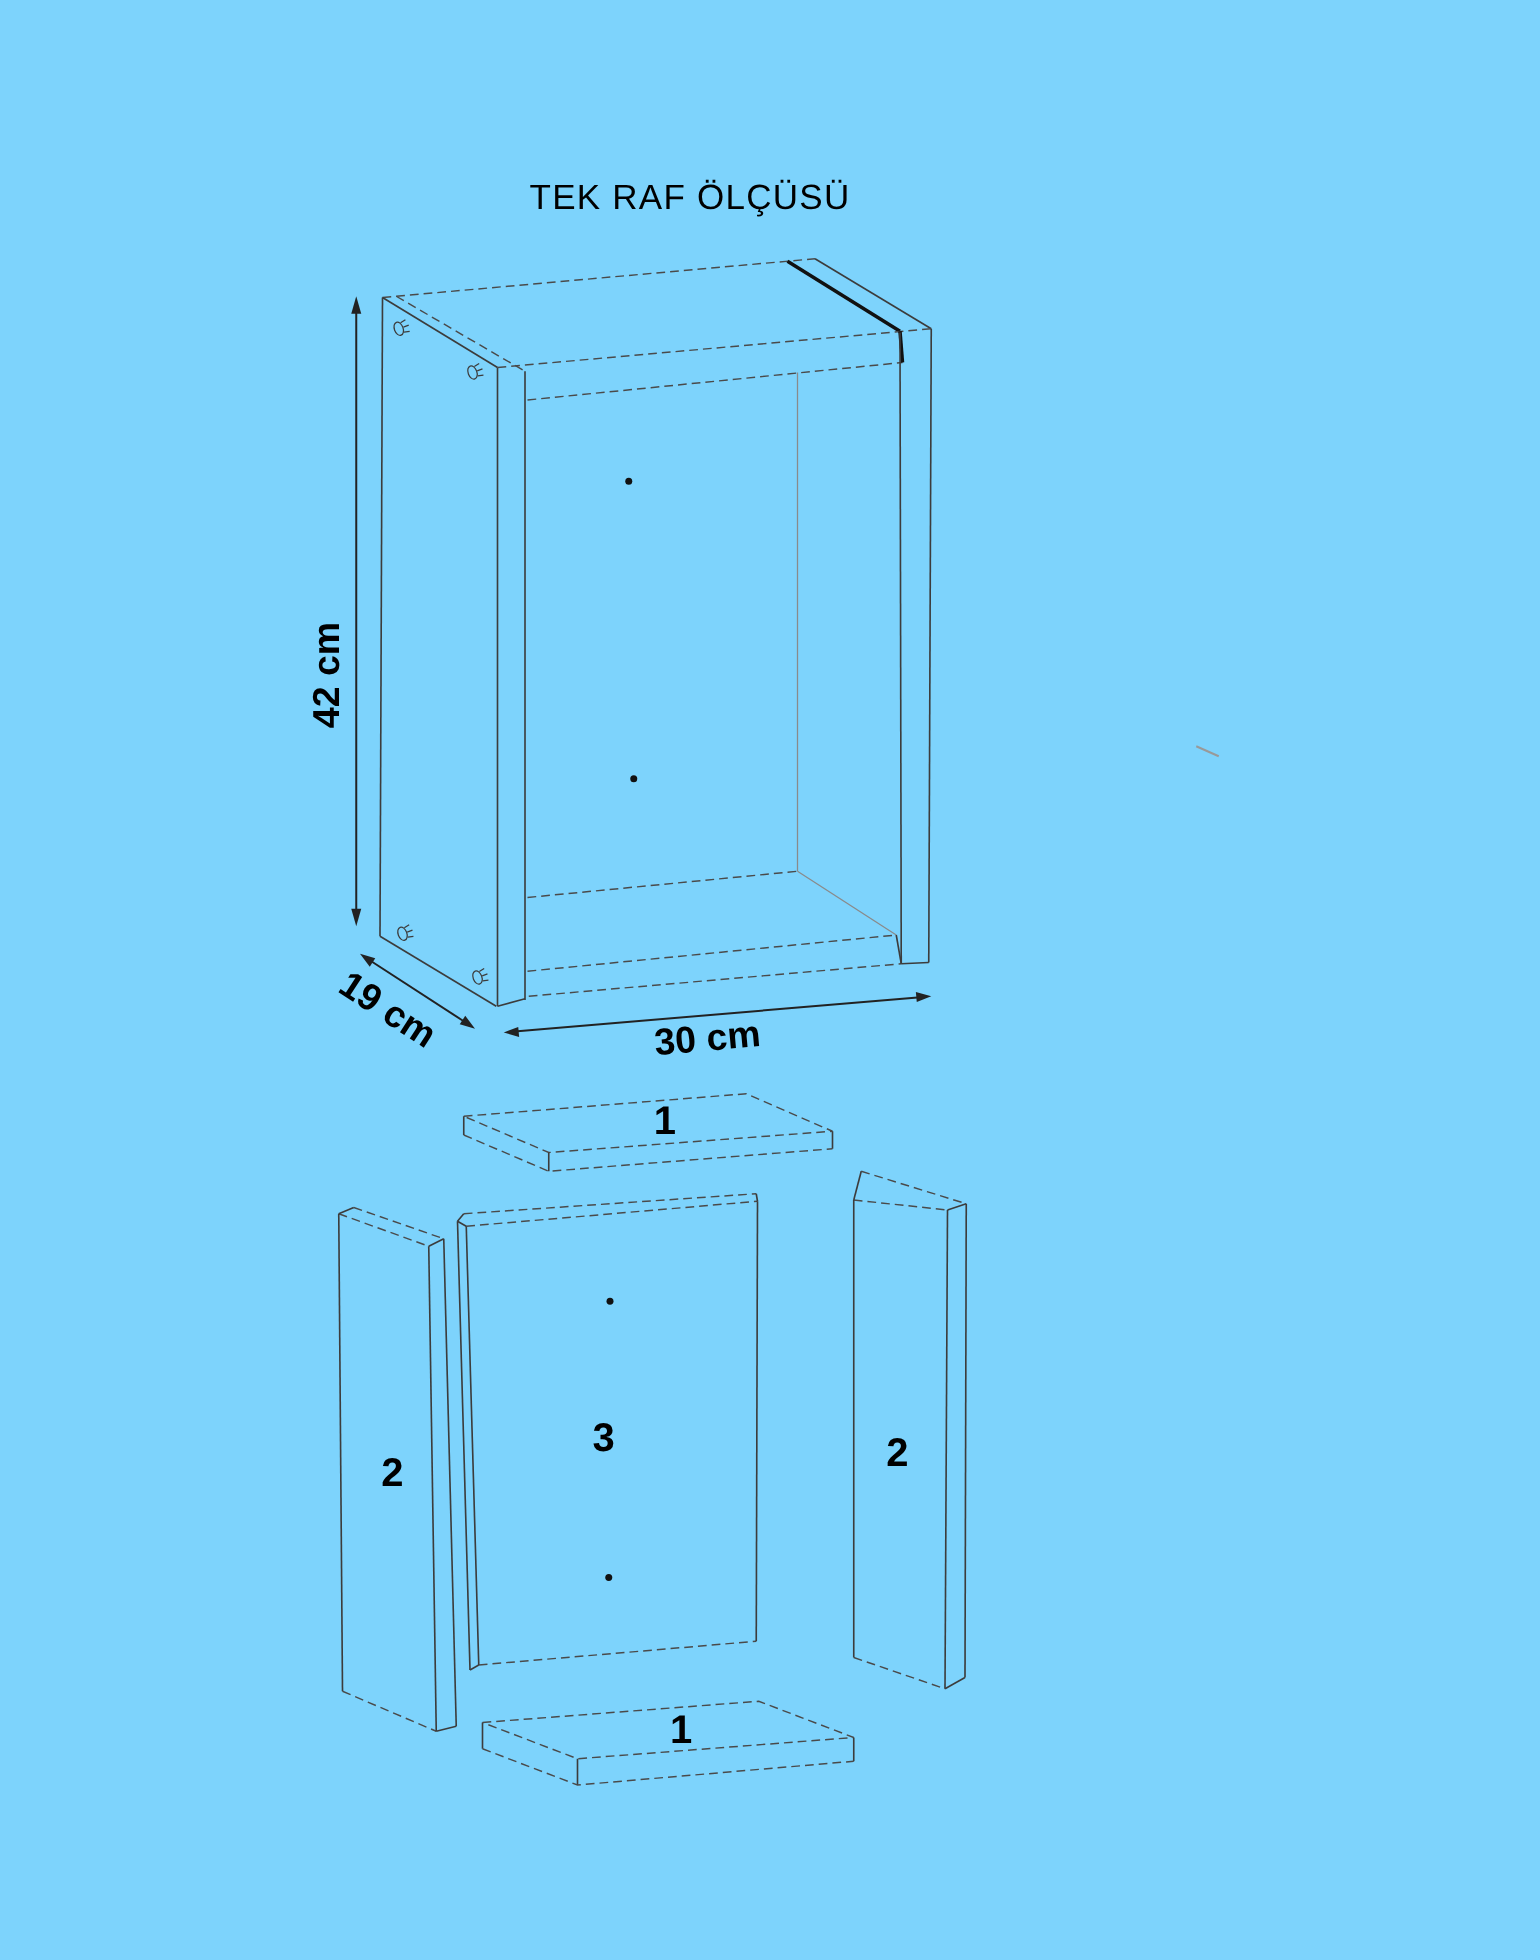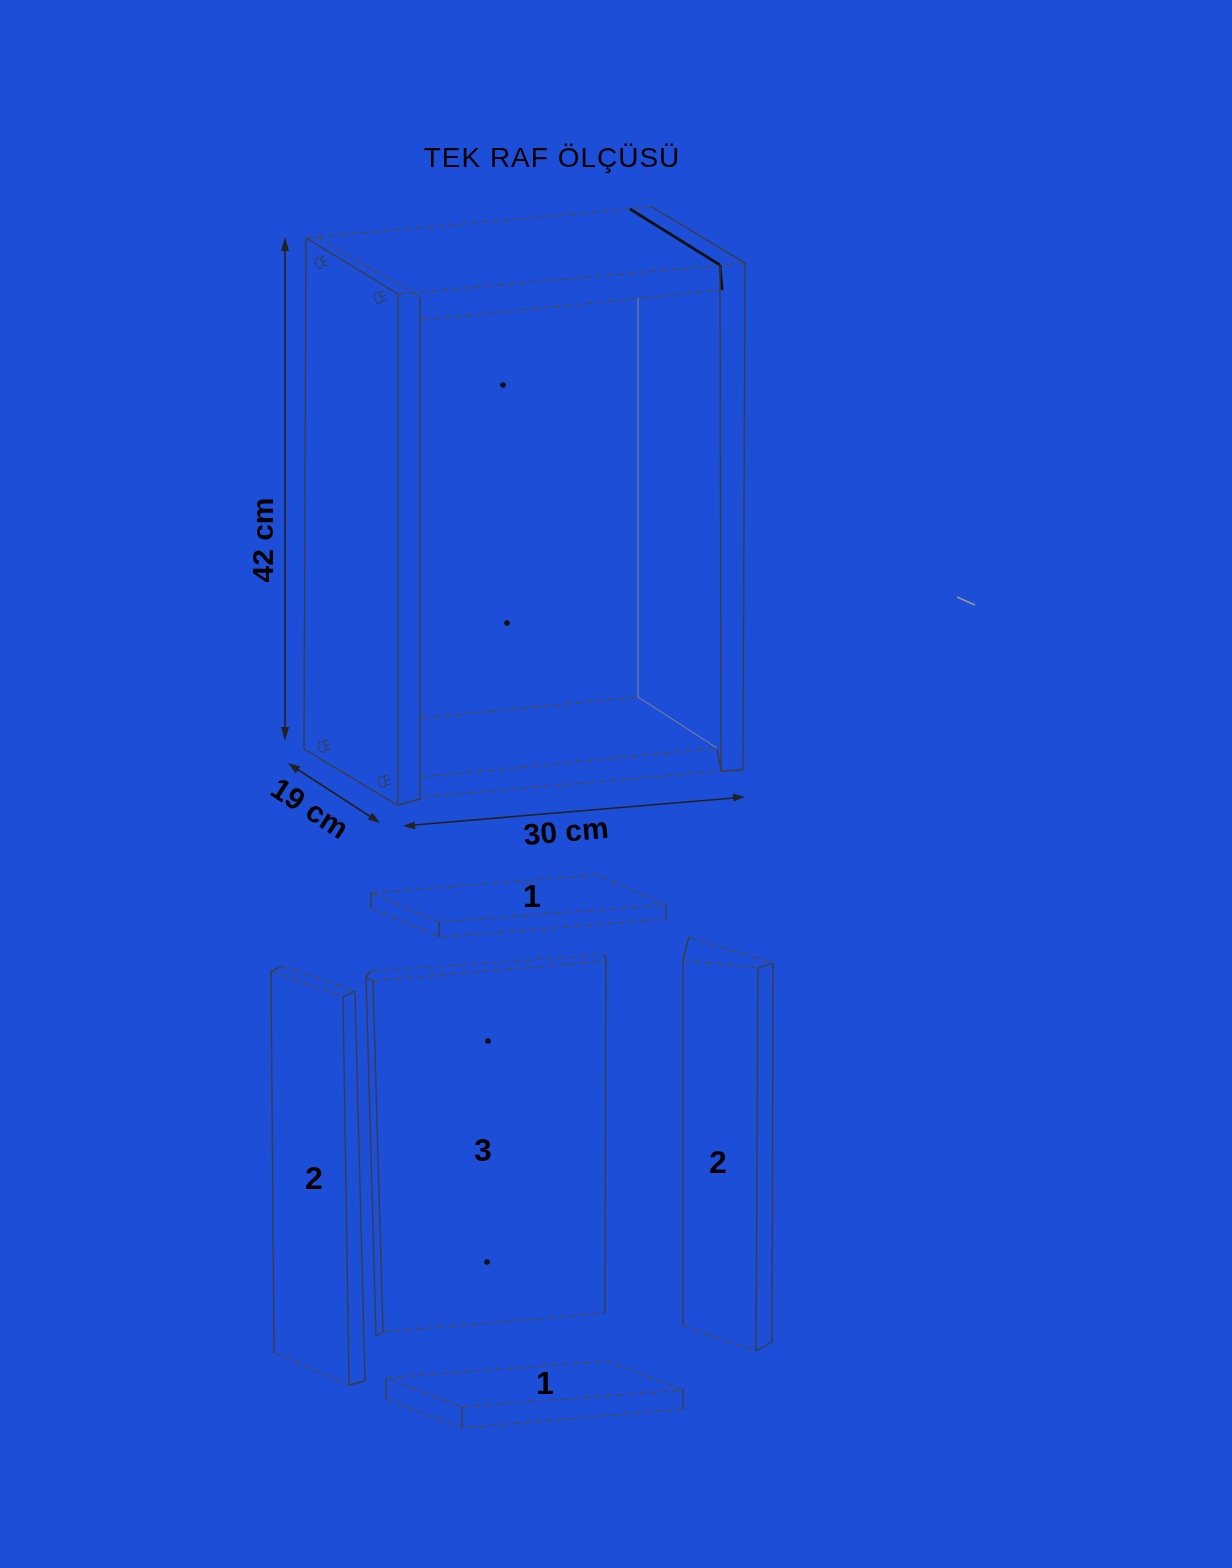--- a/index.html
+++ b/index.html
@@ -7,21 +7,21 @@
     padding: 0;
     width: 1232px;
     height: 1568px;
     background: #ffffff;
     font-family: "Liberation Sans", sans-serif;
   }
   #stage {
     position: relative;
     width: 1232px;
     height: 1568px;
-    background: #1d4ed8;
+    background: #7dd3fc;
     overflow: hidden;
   }
   svg { display: block; }
   .ln  { fill: none; stroke: #3c3c3c; stroke-width: 1.3; }
   .st  { fill: none; stroke: #4a4a4a; stroke-width: 1.15; stroke-dasharray: 7 4; }
   .tk  { fill: none; stroke: #111111; stroke-width: 2.8; }
   .faint { fill: none; stroke: #8a8a8a; stroke-width: 1; }
   .stray { fill: none; stroke: #999999; stroke-width: 1.6; }
   .screw { fill: none; stroke: #3c3c3c; stroke-width: 1; }
   .dot { fill: #111111; stroke: none; }

